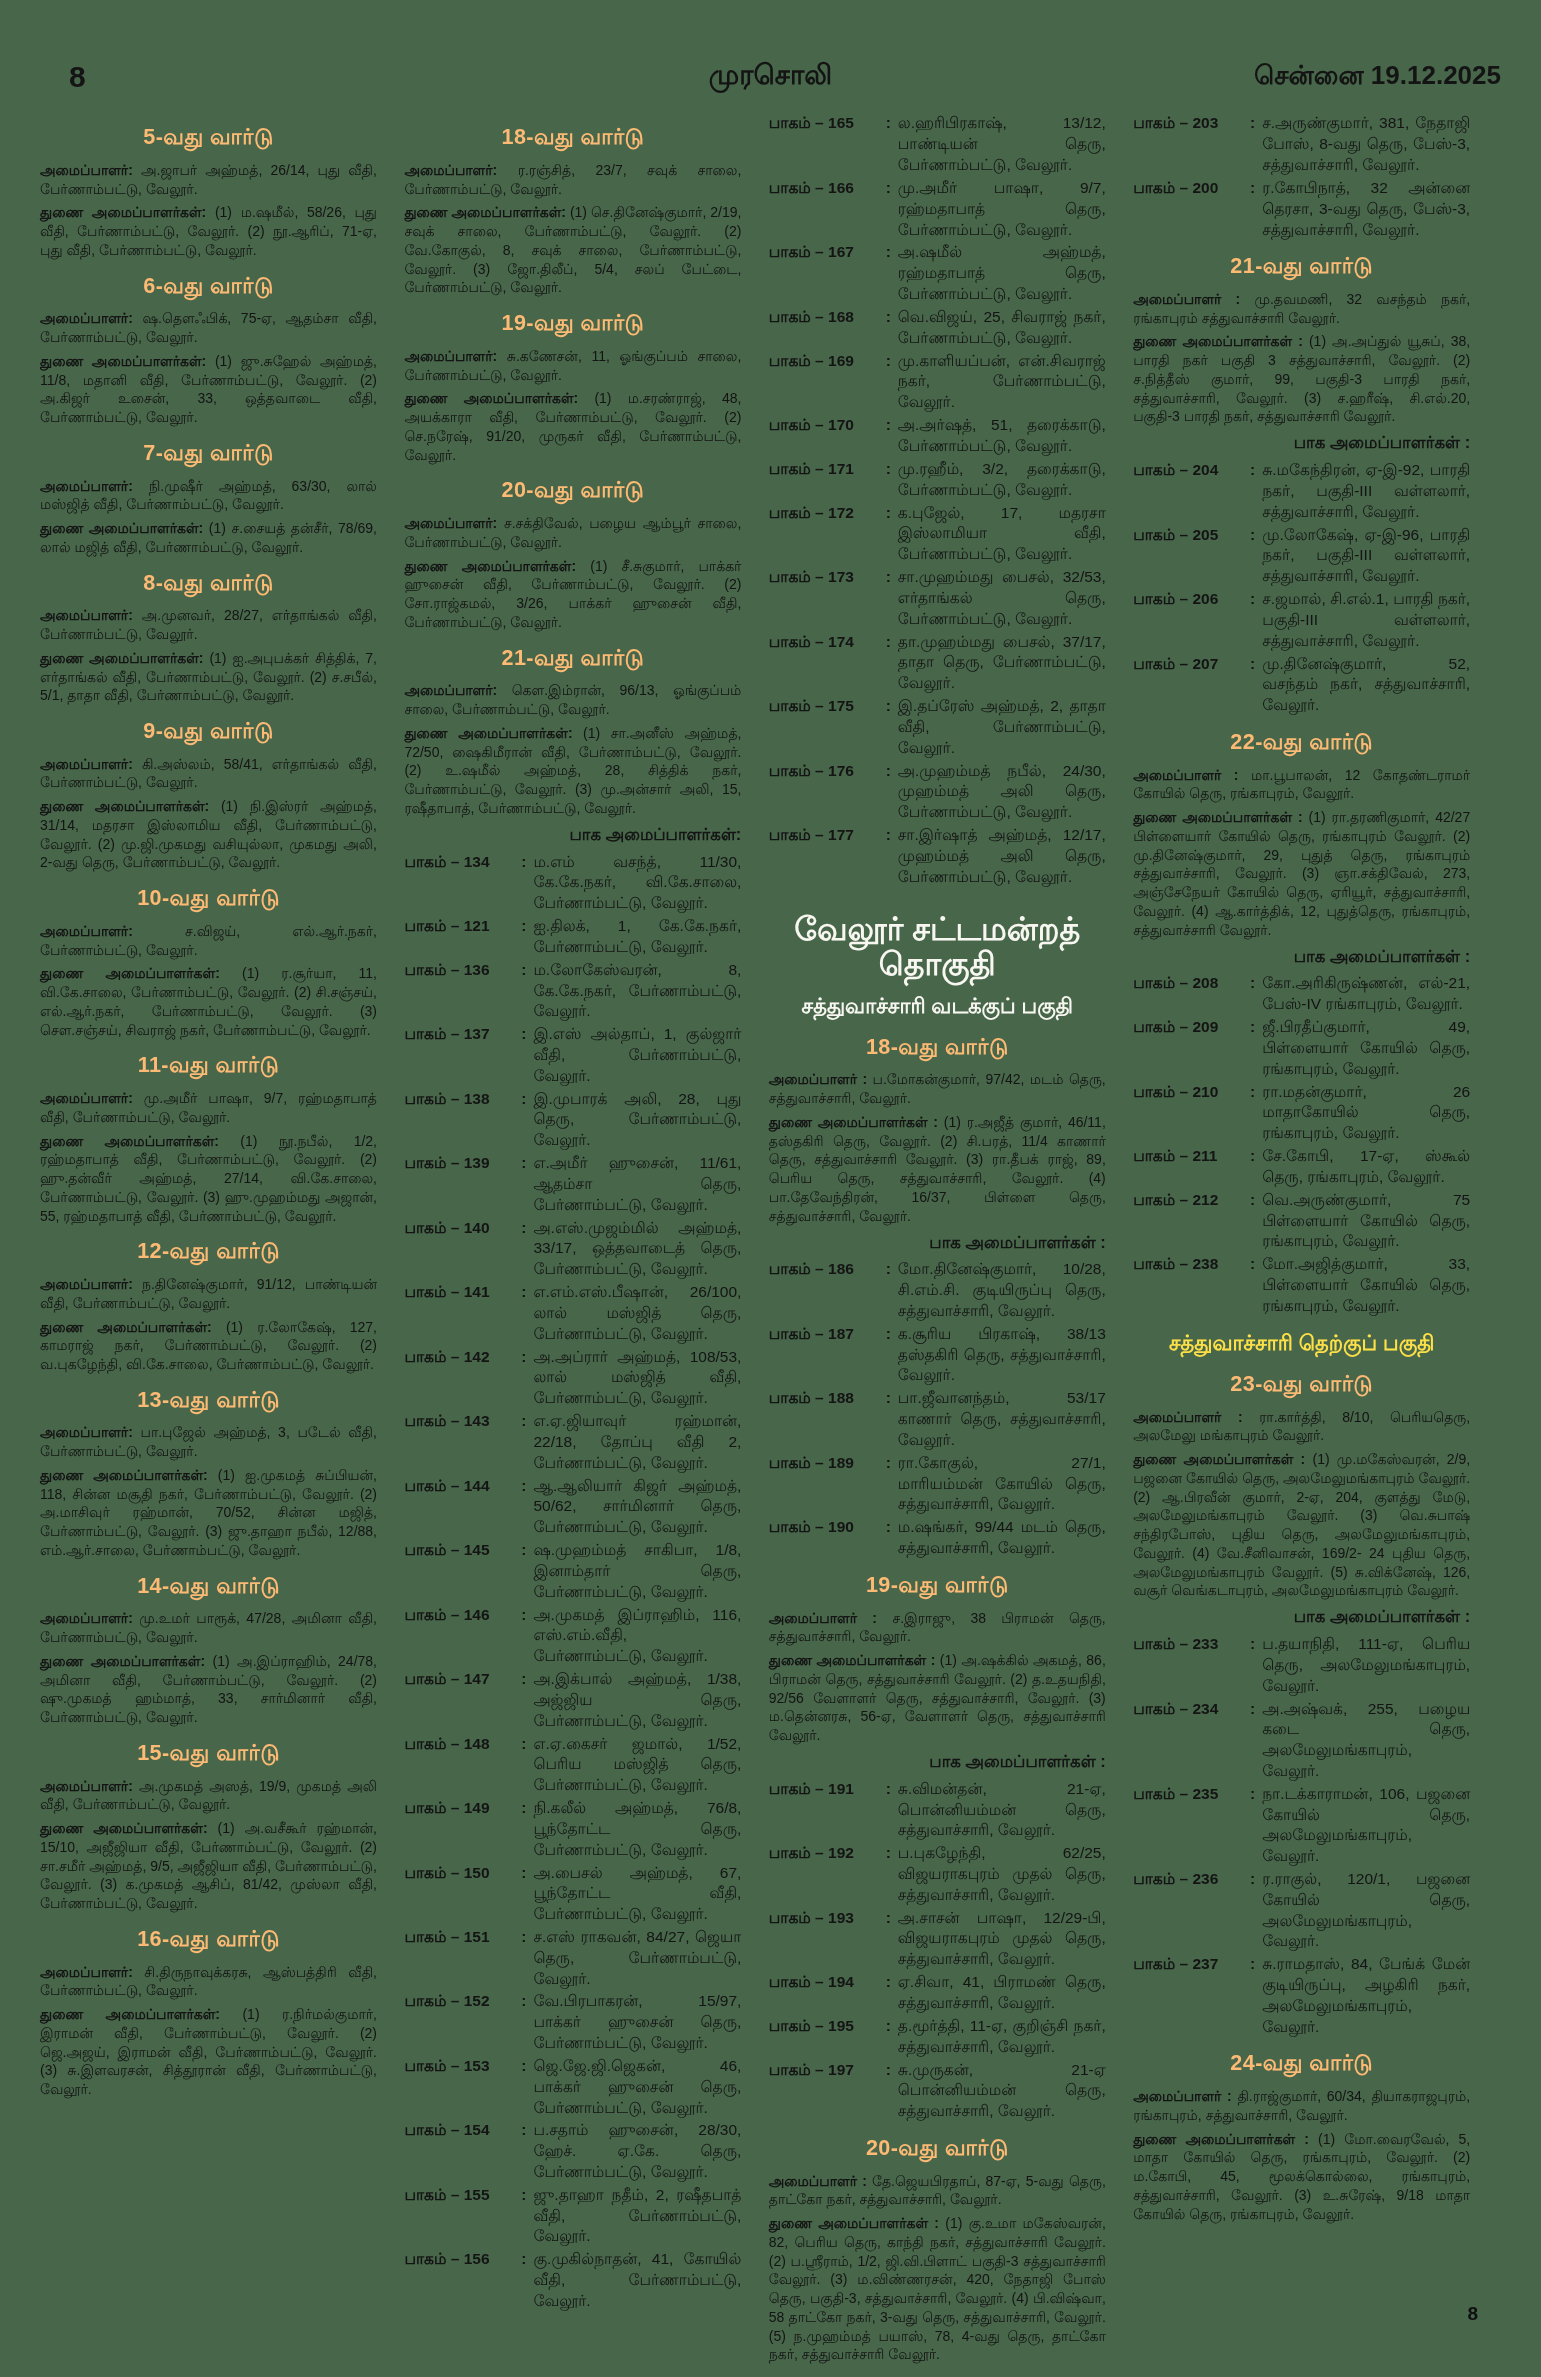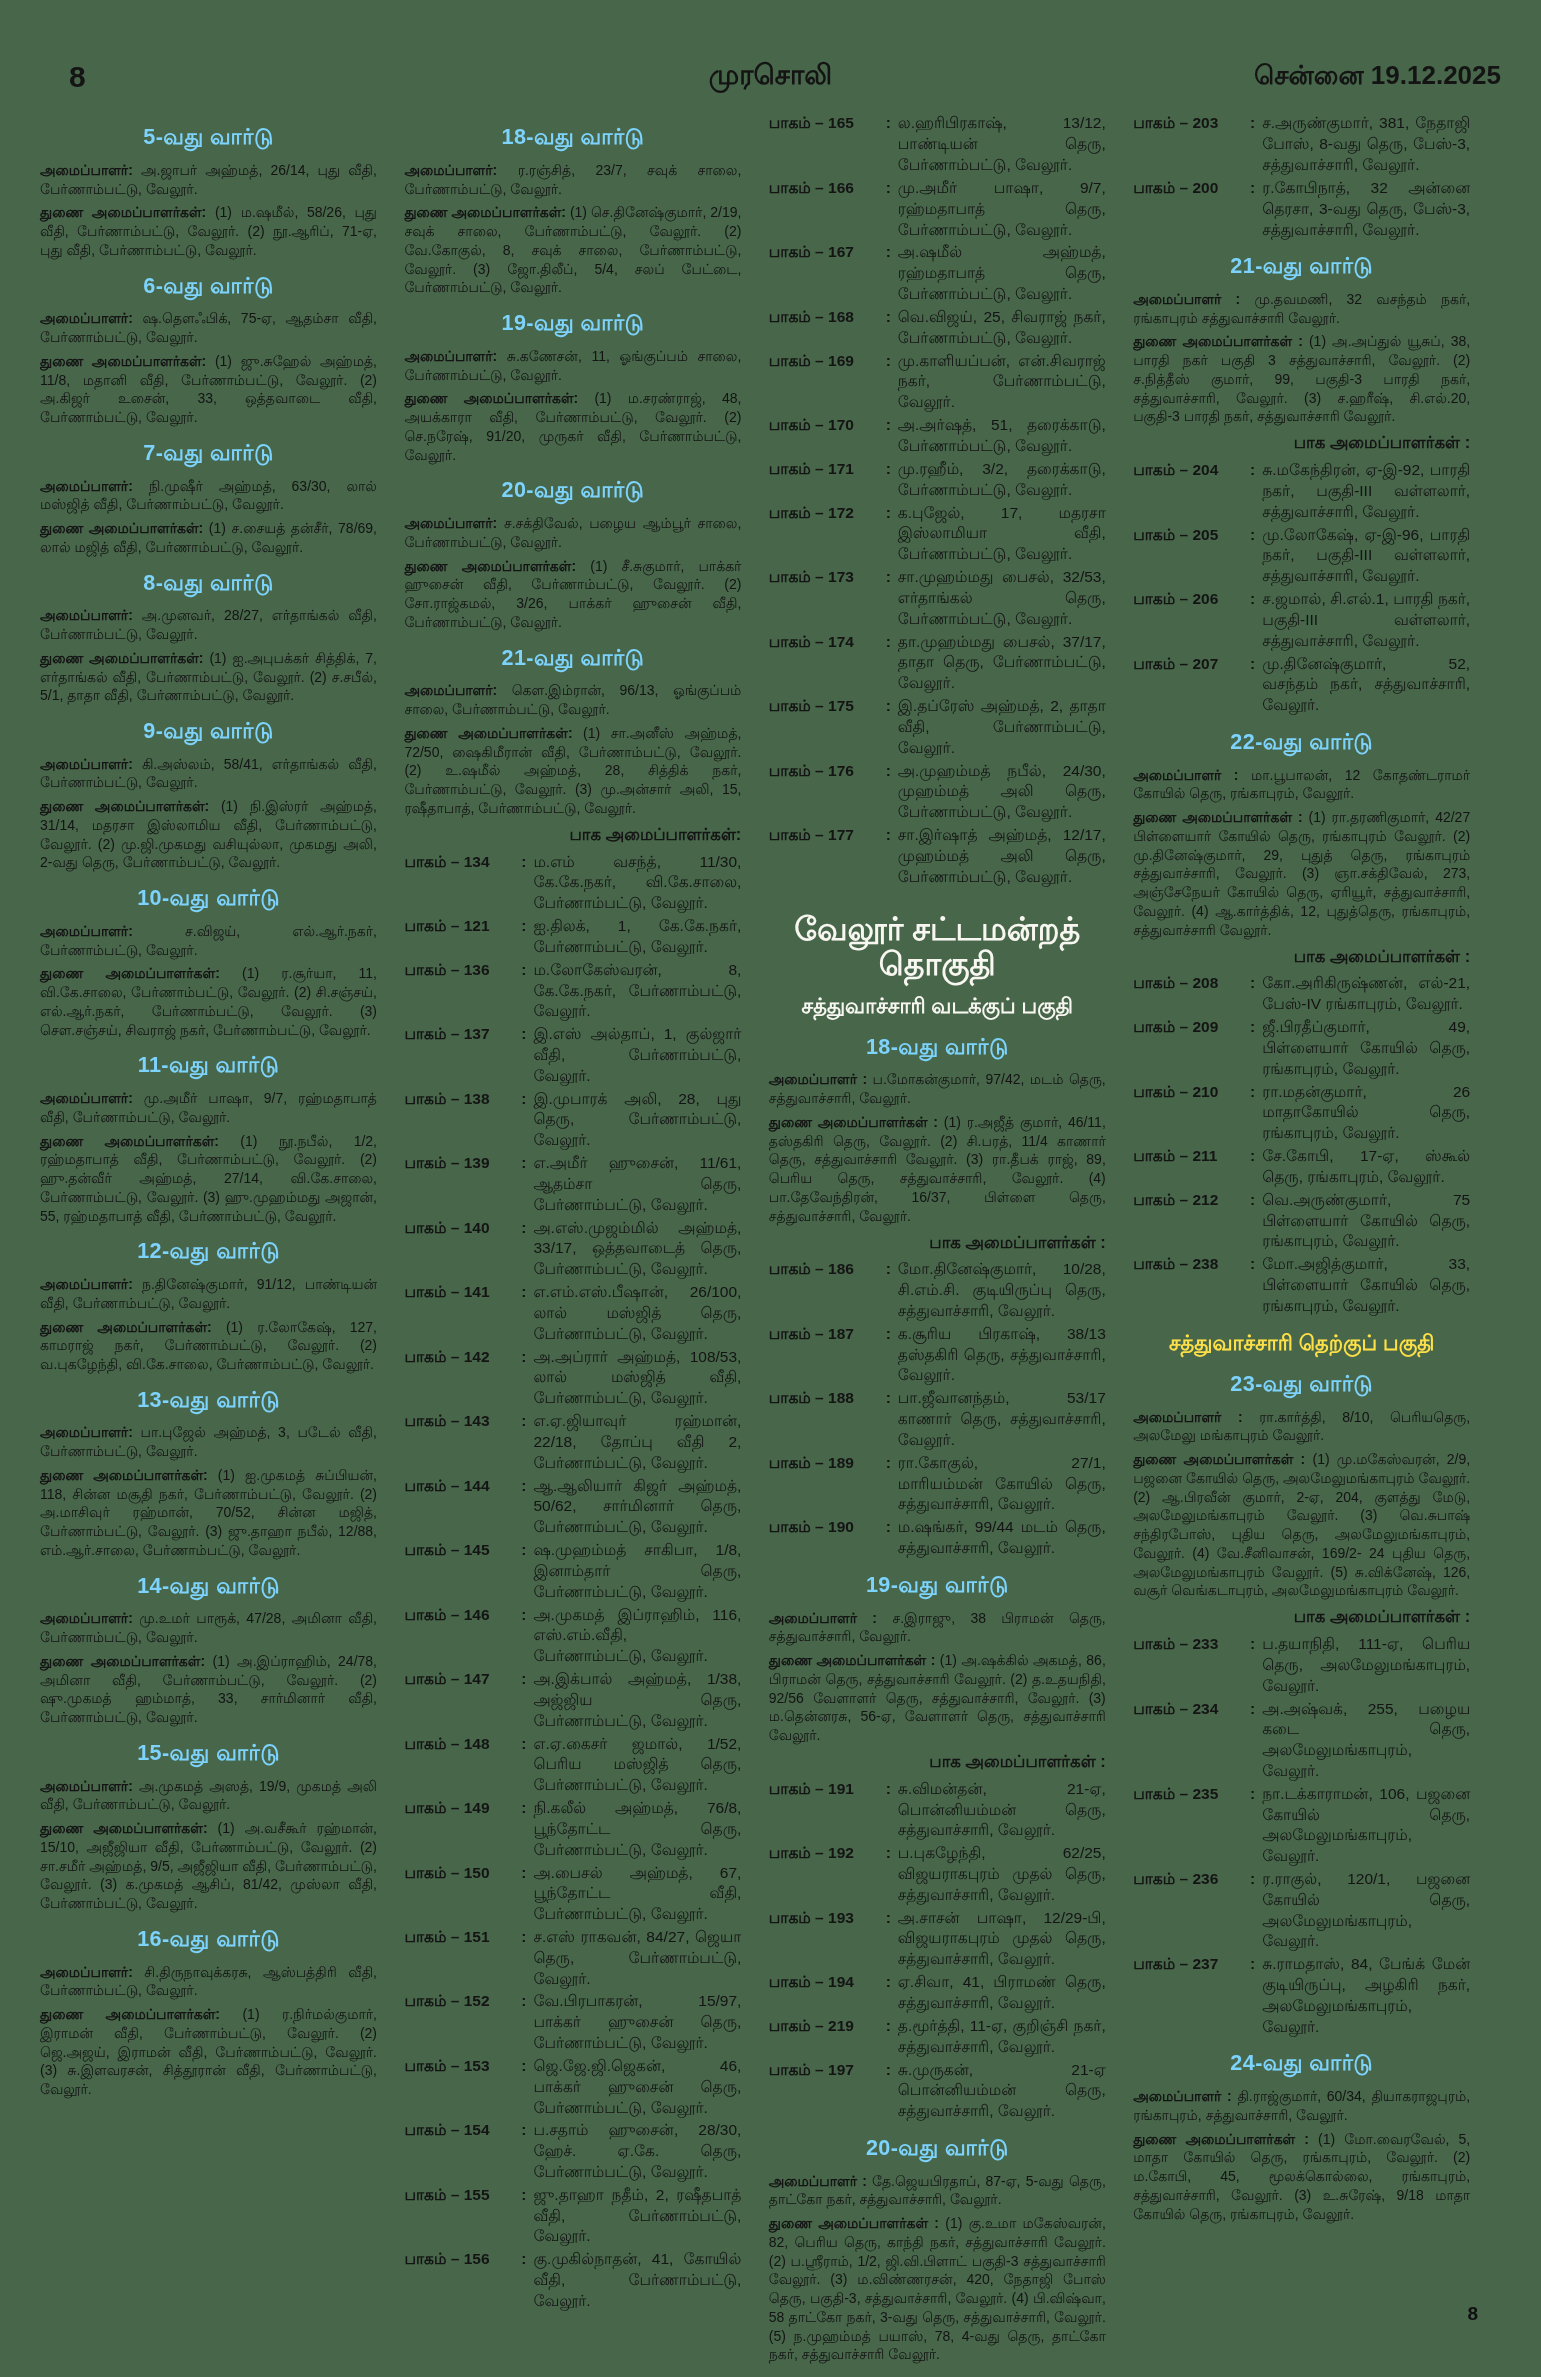--- a/index.html
+++ b/index.html
@@ -14,21 +14,21 @@
     font-weight:bold;
   }
   .masthead .pageno{position:absolute;left:29px;bottom:0;font-size:30px;}
   .masthead .title{position:absolute;left:0;right:0;bottom:0;text-align:center;font-size:27.4px;}
   .masthead .edition{position:absolute;right:0;bottom:0;font-size:26px;}
   .columns{
     display:flex;gap:27.4px;padding:4.3px 40px 0 40px;align-items:flex-start;
   }
   .col{width:337px;flex:0 0 337px;}
   .ward-heading{
-    color:#7dd3fc;font-weight:bold;font-size:21.6px;text-align:center;
+    color:#fdba74;font-weight:bold;font-size:21.6px;text-align:center;
     margin:13px 0 8.7px 0;letter-spacing:0.4px;
   }
   .big-title{
     color:#f7f6f0;font-weight:bold;font-size:32px;text-align:center;
     margin:24.5px 0 11.5px 0;line-height:1.1;
   }
   .white-sub{
     color:#f7f6f0;font-weight:bold;font-size:21px;text-align:center;
     margin:0 0 7.2px 0;
   }
@@ -346,21 +346,21 @@
         <span class="pnum">பாகம் – 193</span>
         <span class="pcolon">:</span>
         <span class="ptext">அ.சாசன் பாஷா, 12/29-பி, விஜயராகபுரம் முதல் தெரு, சத்துவாச்சாரி, வேலூர்.</span>
       </div>
       <div class="part">
         <span class="pnum">பாகம் – 194</span>
         <span class="pcolon">:</span>
         <span class="ptext">ஏ.சிவா, 41, பிராமண் தெரு, சத்துவாச்சாரி, வேலூர்.</span>
       </div>
       <div class="part">
-        <span class="pnum">பாகம் – 219</span>
+        <span class="pnum">பாகம் – 195</span>
         <span class="pcolon">:</span>
         <span class="ptext">த.மூர்த்தி, 11-ஏ, குறிஞ்சி நகர், சத்துவாச்சாரி, வேலூர்.</span>
       </div>
       <div class="part">
         <span class="pnum">பாகம் – 197</span>
         <span class="pcolon">:</span>
         <span class="ptext">சு.முருகன், 21-ஏ பொன்னியம்மன் தெரு, சத்துவாச்சாரி, வேலூர்.</span>
       </div>
       <div class="ward-heading">20-வது வார்டு</div>
       <p class="para"><span class="plabel">அமைப்பாளர் : </span>தே.ஜெயபிரதாப், 87-ஏ, 5-வது தெரு, தாட்கோ நகர், சத்துவாச்சாரி, வேலூர்.</p>

